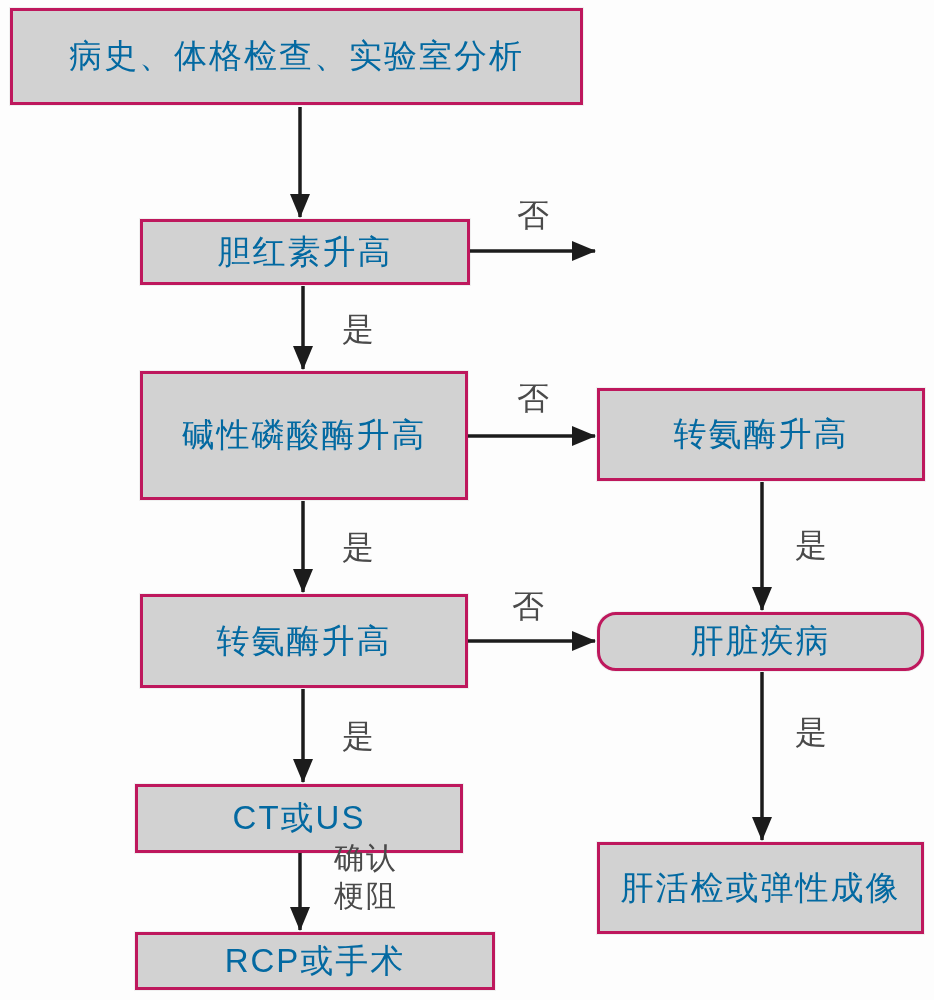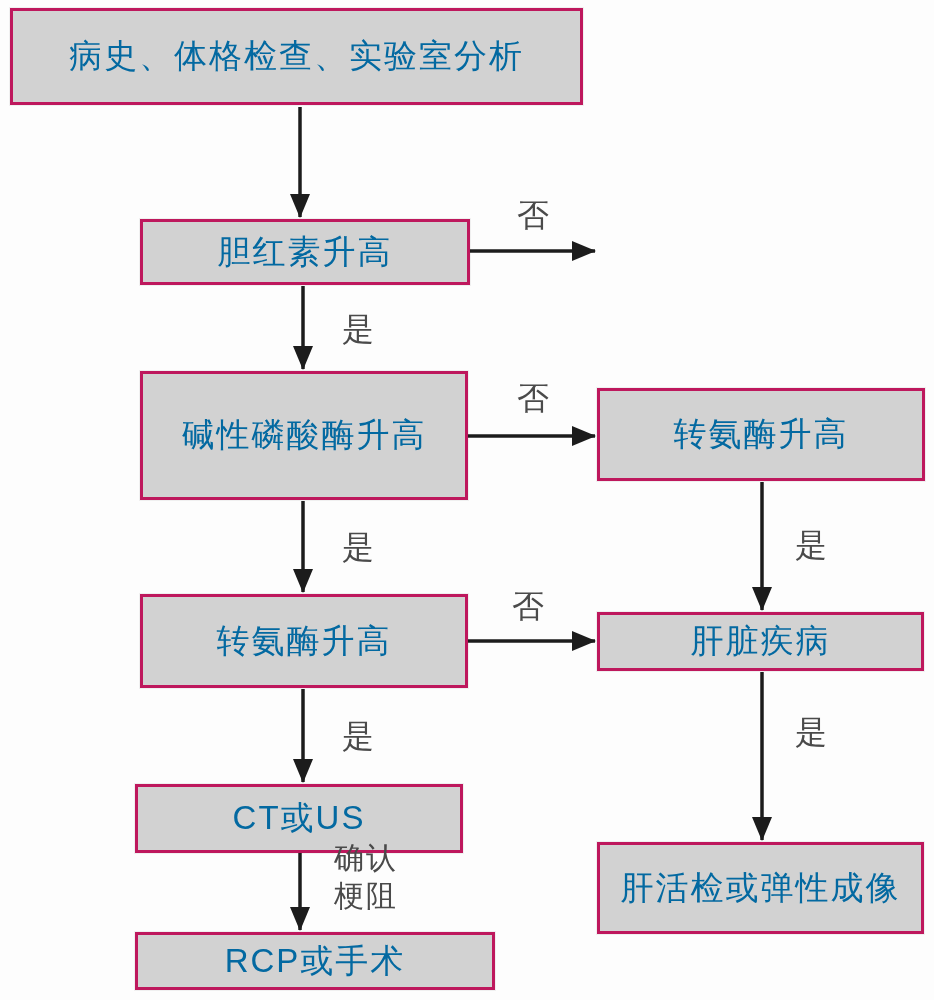--- a/index.html
+++ b/index.html
@@ -51,21 +51,21 @@
     letter-spacing: 2px;
   }
 
   
   #node-start       { left: 10px;  top: 8px;   width: 573px; height: 97px; }
   #node-bilirubin   { left: 140px; top: 219px; width: 330px; height: 66px; }
   #node-pseudo      { left: 597px; top: 218px; width: 293px; height: 67px; }
   #node-alp         { left: 140px; top: 371px; width: 328px; height: 129px; }
   #node-transaminase{ left: 597px; top: 388px; width: 328px; height: 93px; }
   #node-biliary     { left: 140px; top: 594px; width: 328px; height: 94px; }
-  #node-liver       { left: 597px; top: 612px; width: 327px; height: 59px; }
+  #node-liver       { left: 597px; top: 612px; width: 327px; height: 59px; border-radius: 19px; }
   #node-ctus        { left: 135px; top: 784px; width: 328px; height: 69px; }
   #node-rcp         { left: 135px; top: 932px; width: 360px; height: 58px; }
   #node-biopsy      { left: 597px; top: 842px; width: 327px; height: 92px; }
 
   
   #lbl-no-1    { left: 533px; top: 216px; }
   #lbl-yes-1   { left: 358px; top: 330px; }
   #lbl-no-2    { left: 533px; top: 399px; }
   #lbl-yes-2   { left: 358px; top: 548px; }
   #lbl-no-3    { left: 528px; top: 607px; }

